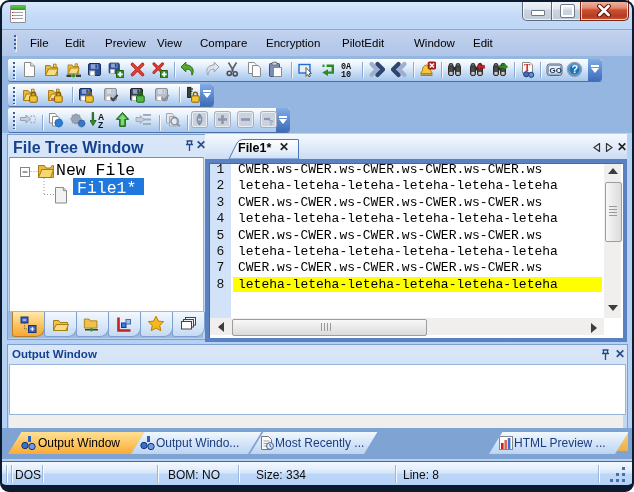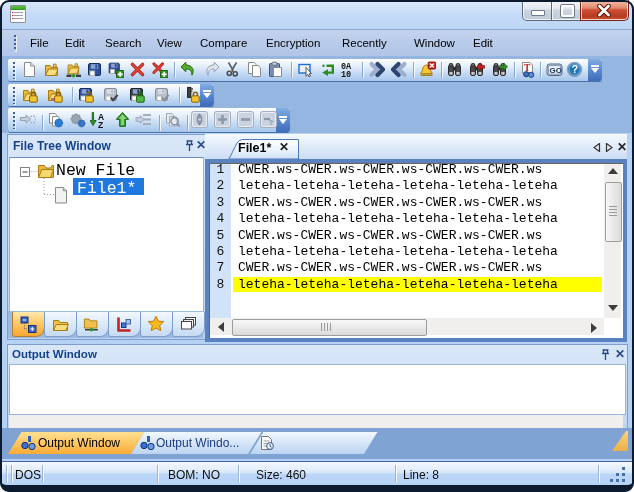--- a/index.html
+++ b/index.html
@@ -26,21 +26,21 @@
 .grip{position:absolute;width:2px;background-image:linear-gradient(#3f5f9c 2px,transparent 2px);background-size:2px 4px;box-shadow:1px 1px 0 rgba(255,255,255,.7);}
 
 #toolzone{position:absolute;left:2px;top:56px;width:630px;height:77px;background:#94b6e0;z-index:2;}
 .band{position:absolute;background:linear-gradient(180deg,#fdfeff 0%,#e3eefb 35%,#c0d7f2 70%,#a6c6ec 100%);border-radius:3px;border-bottom:1px solid #4c6fa5;box-shadow:inset 0 1px 0 #fff;}
 .tsep{position:absolute;width:1px;height:16px;background:#8aa8d2;box-shadow:1px 0 0 rgba(255,255,255,.8);}
 .chev{position:absolute;border-radius:0 3px 3px 0;background:linear-gradient(180deg,#82ace4 0%,#5c8ad0 50%,#3f6cba 100%);}
 .chev:after{content:"";position:absolute;left:3px;bottom:4px;width:0;height:0;border:4px solid transparent;border-top:5px solid #fff;}
 .chev:before{content:"";position:absolute;left:3px;bottom:14px;width:8px;height:2px;background:#fff;}
 
 #ftp{position:absolute;left:7px;top:134px;width:197px;height:204px;border:1px solid #7d9ecf;background:linear-gradient(180deg,#d9e7f8,#bdd2ee);z-index:3;}
-.capt{font-weight:bold;font-size:12px;color:#15418f;}
+.capt{font-weight:bold;font-size:16px;color:#15418f;}
 .pinx{position:absolute;font-size:12px;color:#274a86;font-weight:bold;}
 #ftp .white{position:absolute;left:1px;top:22px;width:193px;height:153px;background:#fff;border:1px solid #98b4d9;border-top:1px solid #6d8fbf;}
 #ftabs{position:absolute;left:0px;top:176px;width:195px;height:27px;background:#9cb9e0;}
 .ftab{position:absolute;top:1px;height:24px;width:31px;border:1px solid #7e9fd0;border-top:none;border-radius:0 0 9px 3px;background:linear-gradient(180deg,#f2f8fe,#c6daf3);}
 .ftabact{background:linear-gradient(180deg,#ffe9ac,#fbb84b 70%,#f8a833);border-color:#b5812e;}
 
 #edtabbar{position:absolute;left:205px;top:134px;width:422px;height:25px;background:linear-gradient(180deg,#f4f9ff 0%,#dde9f8 60%,#cbdcf3 100%);z-index:3;}
 #edtab{position:absolute;left:16px;top:5px;width:78px;height:20px;}
 #edbox{position:absolute;left:205px;top:159px;width:422px;height:183px;background:#5a82c0;z-index:3;}
 #edin{position:absolute;left:4px;top:4px;width:413px;height:174px;background:#fff;border-top:1px solid #666;border-left:1px solid #666;}
@@ -87,25 +87,25 @@
       <svg style="position:absolute;left:15px;top:4px" width="16" height="13" viewBox="0 0 16 13">
         <path d="M3.4 2 L12.6 11 M12.6 2 L3.4 11" stroke="#5f1508" stroke-width="4.6" stroke-linecap="round"></path>
         <path d="M3.4 2 L12.6 11 M12.6 2 L3.4 11" stroke="#ffffff" stroke-width="2.6" stroke-linecap="round"></path>
       </svg>
     </div>
 
   <div id="menubar">
     <div class="grip" style="left:12px;top:5px;height:16px;"></div>
     <span class="menuitem" style="left:28px">File</span>
     <span class="menuitem" style="left:63px">Edit</span>
-    <span class="menuitem" style="left:103px">Search</span>
+    <span class="menuitem" style="left:103px">Preview</span>
     <span class="menuitem" style="left:155px">View</span>
     <span class="menuitem" style="left:198px">Compare</span>
     <span class="menuitem" style="left:264px">Encryption</span>
-    <span class="menuitem" style="left:340px">Recently</span>
+    <span class="menuitem" style="left:340px">PilotEdit</span>
     <span class="menuitem" style="left:412px">Window</span>
     <span class="menuitem" style="left:471px">Edit</span>
   </div>
 
   <div id="toolzone">
     <div class="band" style="left:6px;top:3px;width:594px;height:22px;"></div>
     <div class="chev" style="left:586px;top:3px;width:14px;height:22px;"></div>
     <div class="band" style="left:6px;top:28px;width:206px;height:22px;"></div>
     <div class="chev" style="left:198px;top:28px;width:14px;height:22px;"></div>
     <div class="band" style="left:6px;top:52px;width:282px;height:24px;"></div>
@@ -547,40 +547,50 @@
       </div>
     <div class="btab" style="left:129px;width:131px;">
         <span style="position:absolute;left:25px;top:4px;">Output Windo...</span>
       <svg style="position:absolute;left:9px;top:3px" width="16" height="16" viewBox="0 0 16 16">
           <rect x="7" y="1" width="3" height="6" fill="#2a5fc0"></rect>
           <circle cx="4" cy="10.5" r="3.2" fill="#3a6fd0" stroke="#16356e"></circle>
           <circle cx="11" cy="11.5" r="3.2" fill="#6a9ae8" stroke="#16356e"></circle>
         </svg>
       </div>
     <div class="btab" style="left:248px;width:128px;">
+        <span style="position:absolute;left:25px;top:4px;">Most Recently ...</span>
       <svg style="position:absolute;left:9px;top:3px" width="16" height="16" viewBox="0 0 16 16">
           <path d="M2.5 1.5h7l3 3v10h-10z" fill="#fdfdfd" stroke="#777"></path>
           <path d="M4.5 6h6M4.5 8.5h6M4.5 11h4" stroke="#9a9aa8"></path>
           <circle cx="11" cy="11" r="3.4" fill="#e8eef8" stroke="#3c5a8c"></circle>
           <path d="M11 9v2.2l1.6 1" stroke="#3c5a8c" fill="none"></path>
+        </svg>
+      </div>
+    <div class="btab" style="left:487px;width:140px;">
+        <span style="position:absolute;left:25px;top:4px;">HTML Preview ...</span>
+      <svg style="position:absolute;left:9px;top:3px" width="16" height="16" viewBox="0 0 16 16">
+          <rect x="1.5" y="1.5" width="13" height="13" fill="#fdfdfd" stroke="#888"></rect>
+          <rect x="3" y="8" width="2.6" height="6" fill="#cc2418"></rect>
+          <rect x="6.4" y="5" width="2.6" height="9" fill="#d86a5a"></rect>
+          <rect x="9.8" y="3" width="2.6" height="11" fill="#3a6fd0"></rect>
         </svg>
       </div>
     <div style="position:absolute;left:610px;top:3px;width:16px;height:20px;clip-path:polygon(14px 0,16px 0,16px 20px,0 20px);background:linear-gradient(180deg,#ffd27a,#e8b04a)"></div>
   </div>
 
   <div id="status">
     <div class="ssep" style="left:4px;"></div>
     <div class="ssep" style="left:9px;"></div>
     <span class="abs" style="left:13px;top:6px;">DOS</span>
     <div class="ssep" style="left:40px;"></div>
     <span class="abs" style="left:47px;top:6px;margin-top:44px;">ANSI</span>
     <div class="ssep" style="left:155px;"></div>
     <span class="abs" style="left:166px;top:6px;">BOM: NO</span>
     <div class="ssep" style="left:236px;"></div>
-    <span class="abs" style="left:254px;top:6px;">Size: 460</span>
+    <span class="abs" style="left:254px;top:6px;">Size: 334</span>
     <div class="ssep" style="left:393px;"></div>
     <span class="abs" style="left:401px;top:6px;">Line: 8</span>
     <div class="ssep" style="left:596px;"></div>
     <svg style="position:absolute;left:608px;top:5px" width="16" height="16" viewBox="0 0 16 16">
         <g fill="#4a6fa5">
           <rect x="12" y="0" width="3" height="3"></rect>
           <rect x="12" y="6" width="3" height="3"></rect>
           <rect x="6" y="6" width="3" height="3"></rect>
           <rect x="12" y="12" width="3" height="3"></rect>
           <rect x="6" y="12" width="3" height="3"></rect>

